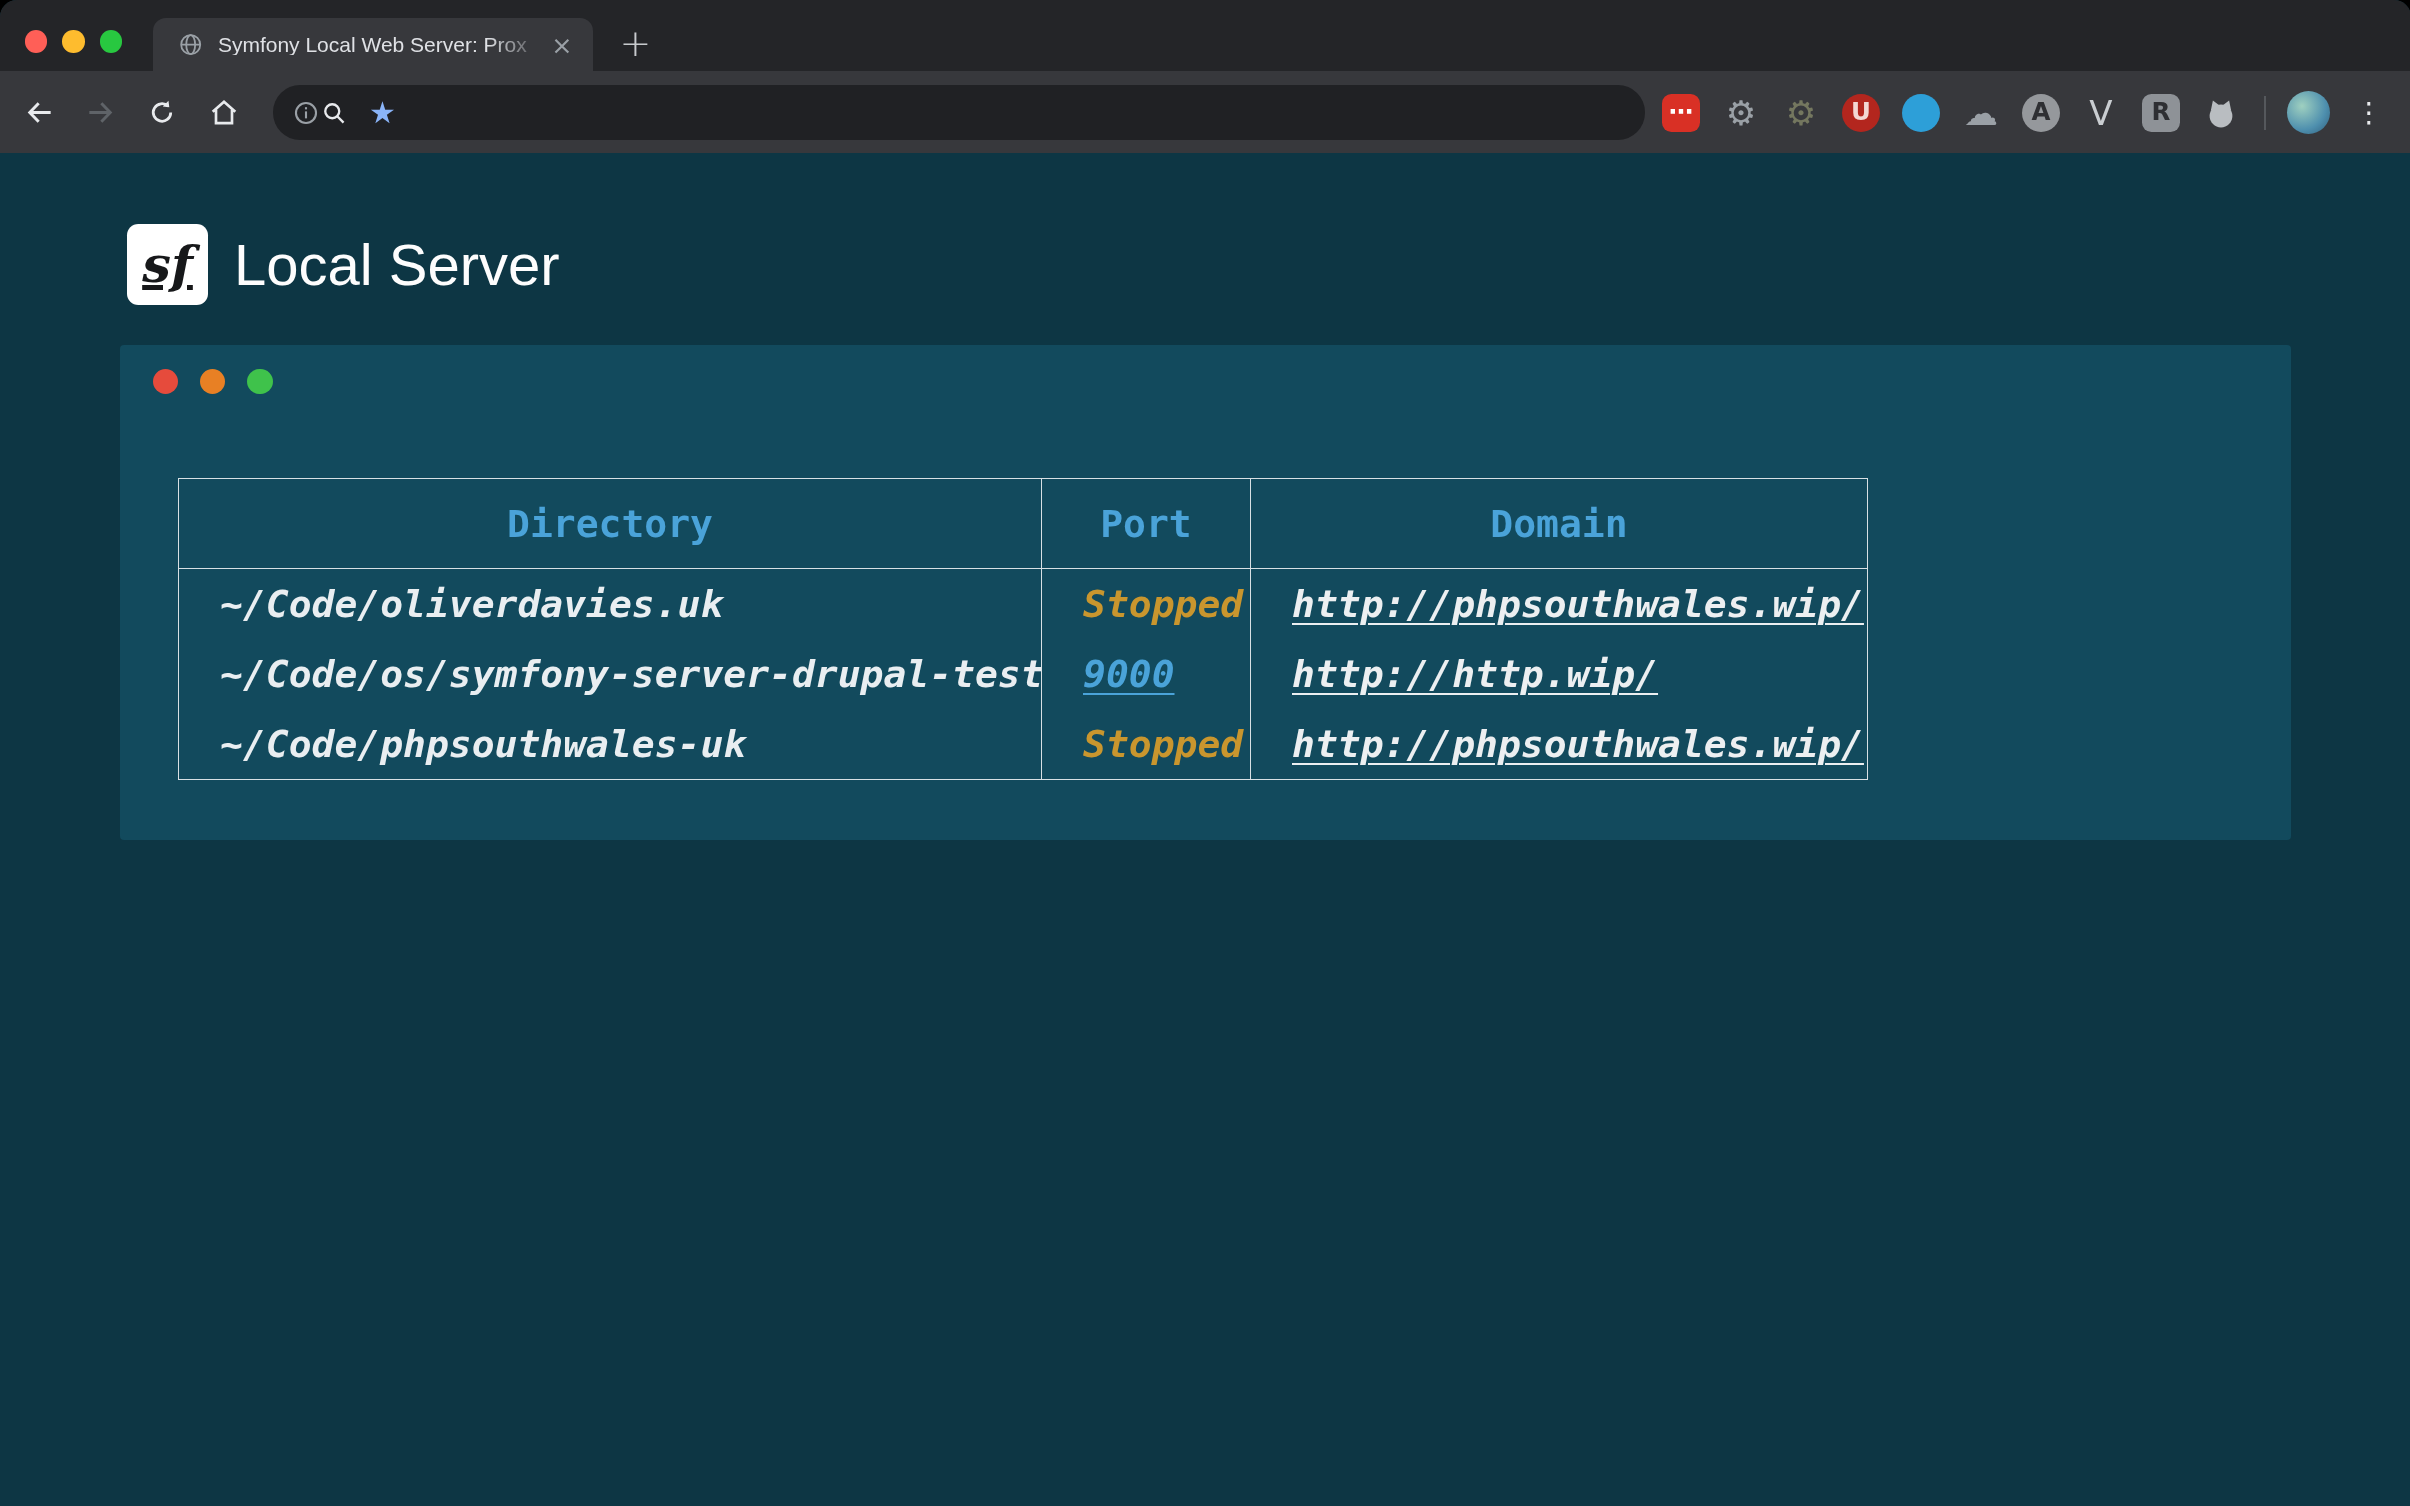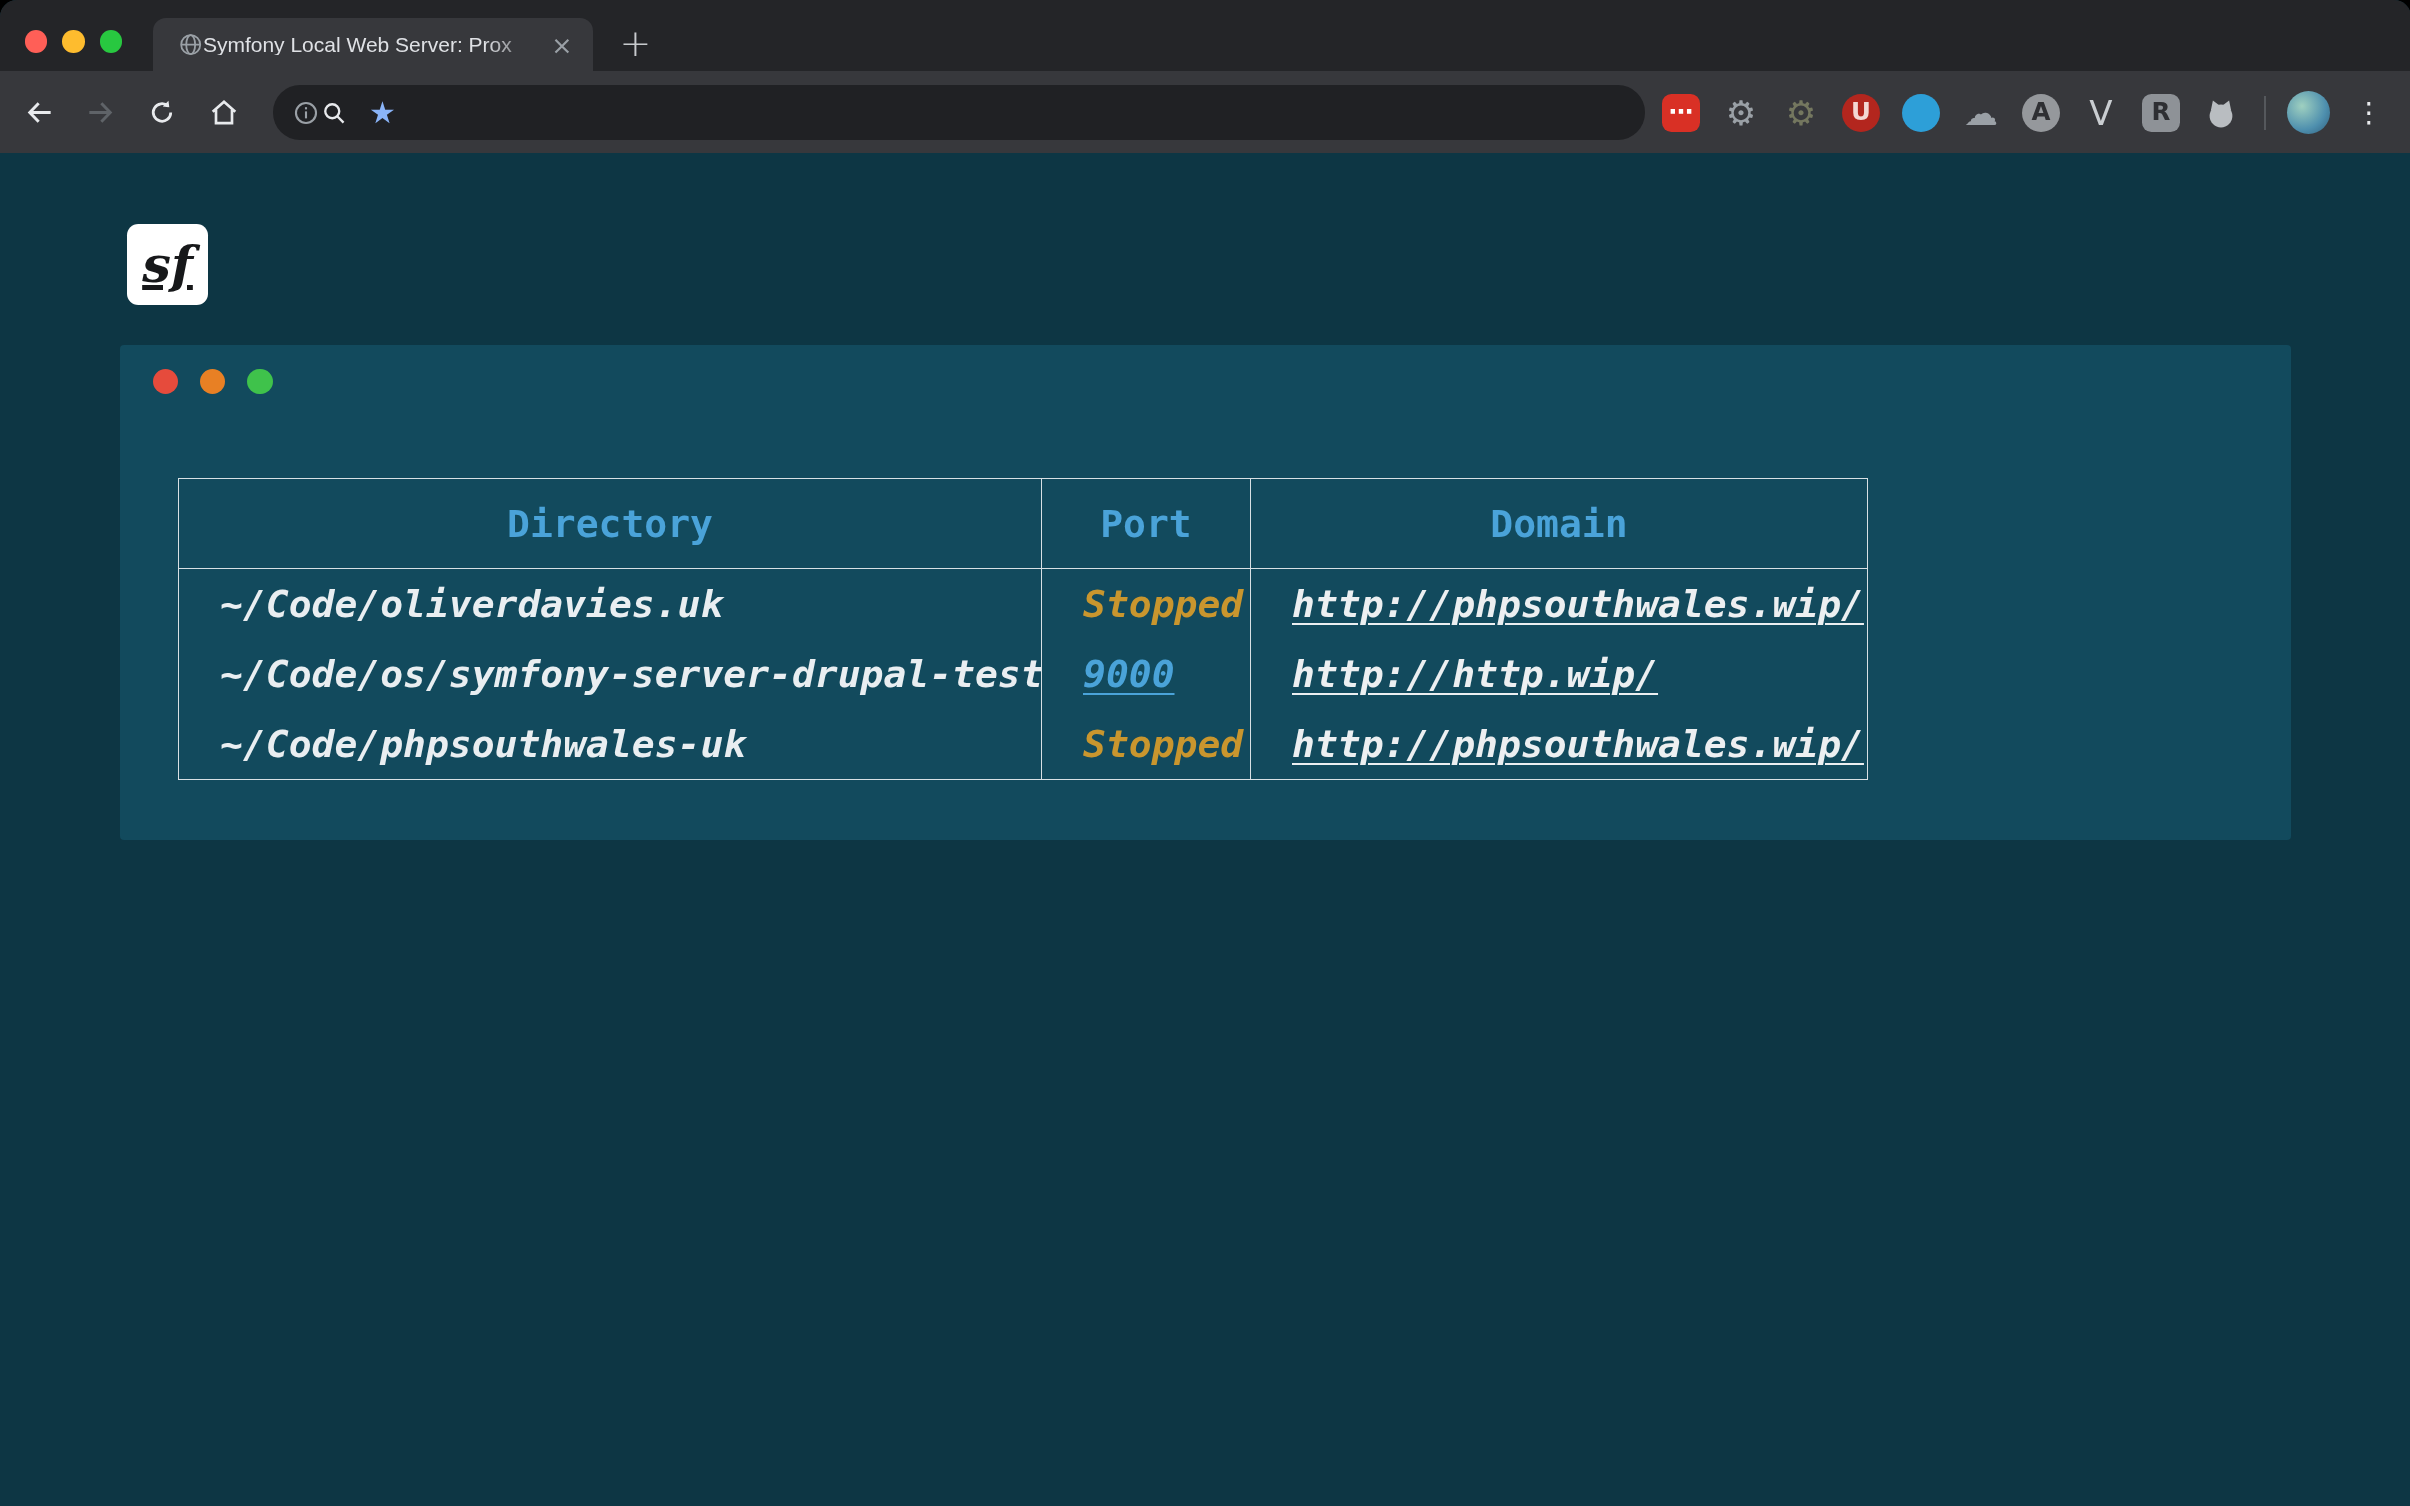--- a/index.html
+++ b/index.html
@@ -7,21 +7,21 @@
   .window{position:relative;width:2411px;height:1507px;border-radius:17px 17px 0 0;overflow:hidden;
           background:var(--page-bg,#0d3644);}
 
   
   .tabstrip{position:absolute;top:0;left:0;right:0;height:71px;background:var(--frame,#242528);}
   .traffic{position:absolute;top:30px;left:24.5px;display:flex;gap:15px;}
   .tl{width:22.6px;height:22.6px;border-radius:50%;}
   .tl-red{background:var(--tl-red,#ff5f57);} .tl-yellow{background:var(--tl-yellow,#febc2e);} .tl-green{background:var(--tl-green,#28c840);}
   .tab{position:absolute;left:153px;top:18px;width:440px;height:53px;background:var(--toolbar,#37383c);
        border-radius:13px 13px 0 0;display:flex;align-items:center;padding:0 15px 0 24.5px;box-sizing:border-box;}
-  .tab-title{flex:1;font:400 21px/1 "Liberation Sans",sans-serif;color:#dfe1e5;white-space:nowrap;overflow:hidden;
+  .tab-title{margin-left:15px;flex:1;font:400 21px/1 "Liberation Sans",sans-serif;color:#dfe1e5;white-space:nowrap;overflow:hidden;
        -webkit-mask-image:linear-gradient(90deg,#000 82%,transparent);mask-image:linear-gradient(90deg,#000 82%,transparent);}
   .tab-close{width:32px;height:32px;flex:0 0 auto;color:#9aa0a6;font:400 25.4px/32px "DejaVu Sans",sans-serif;text-align:center;border-radius:50%;}
   .newtab{position:absolute;left:614px;top:22.6px;width:43px;height:43px;color:#c7cacd;font:300 38px/41px "DejaVu Sans",sans-serif;text-align:center;}
 
   
   .toolbar{position:absolute;top:71px;left:0;right:0;height:83px;background:var(--toolbar,#37383c);border-bottom:0.9px solid #1c1d20;}
   .navbtn{position:absolute;top:50%;transform:translateY(-50%);width:49px;height:49px;display:flex;align-items:center;justify-content:center;border-radius:50%;}
   .nav-back{left:15px;} .nav-fwd{left:75px;} .nav-reload{left:137px;} .nav-home{left:199px;}
   .omnibox{position:absolute;left:273px;top:14px;width:1372px;height:55px;border-radius:27px;background:var(--omnibox,#202124);
            display:flex;align-items:center;}
@@ -171,20 +171,21 @@
     </div>
 
     <span class="tool-divider"></span>
     <span class="avatar"></span>
     <span class="kebab">⋮</span>
   </div>
 
   <div class="page">
     <div class="brand">
       <span class="logo">sf</span>
+      <span class="brand-title">Local Server</span>
     </div>
 
     <div class="card">
       <div class="dots">
         <span class="cdot cdot-red"></span>
         <span class="cdot cdot-orange"></span>
         <span class="cdot cdot-green"></span>
       </div>
 
       <div class="tablewrap">

